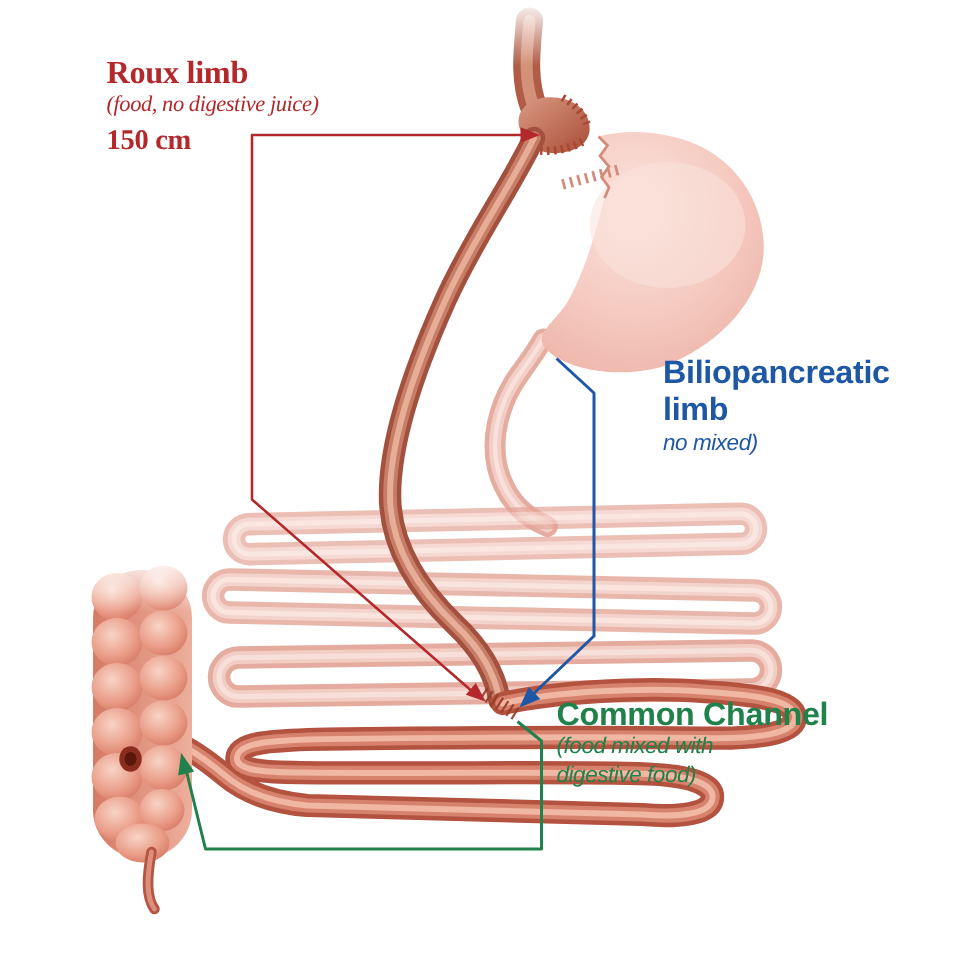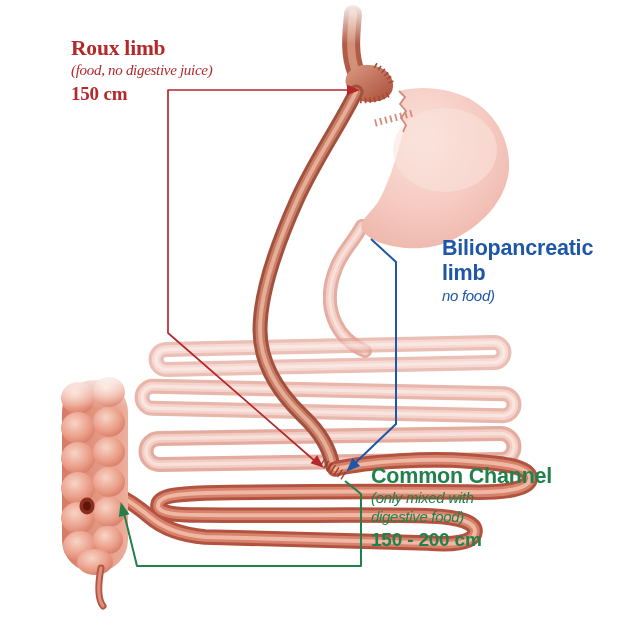--- a/index.html
+++ b/index.html
@@ -188,23 +188,22 @@
   </svg>
 
   <div class="label roux">
     <div class="t">Roux limb</div>
     <div class="d">(food, no digestive juice)</div>
     <div class="l">150 cm</div>
   </div>
 
   <div class="label bilio">
     <div class="t">Biliopancreatic limb</div>
-    <div class="d">no food)</div>
+    <div class="d">no mixed)</div>
   </div>
 
   <div class="label common">
     <div class="t">Common Channel</div>
-    <div class="d">(only mixed with</div>
+    <div class="d">(food mixed with</div>
     <div class="d">digestive food)</div>
-    <div class="l">150 - 200 cm</div>
   </div>
 
 </div>
 
 </body></html>

